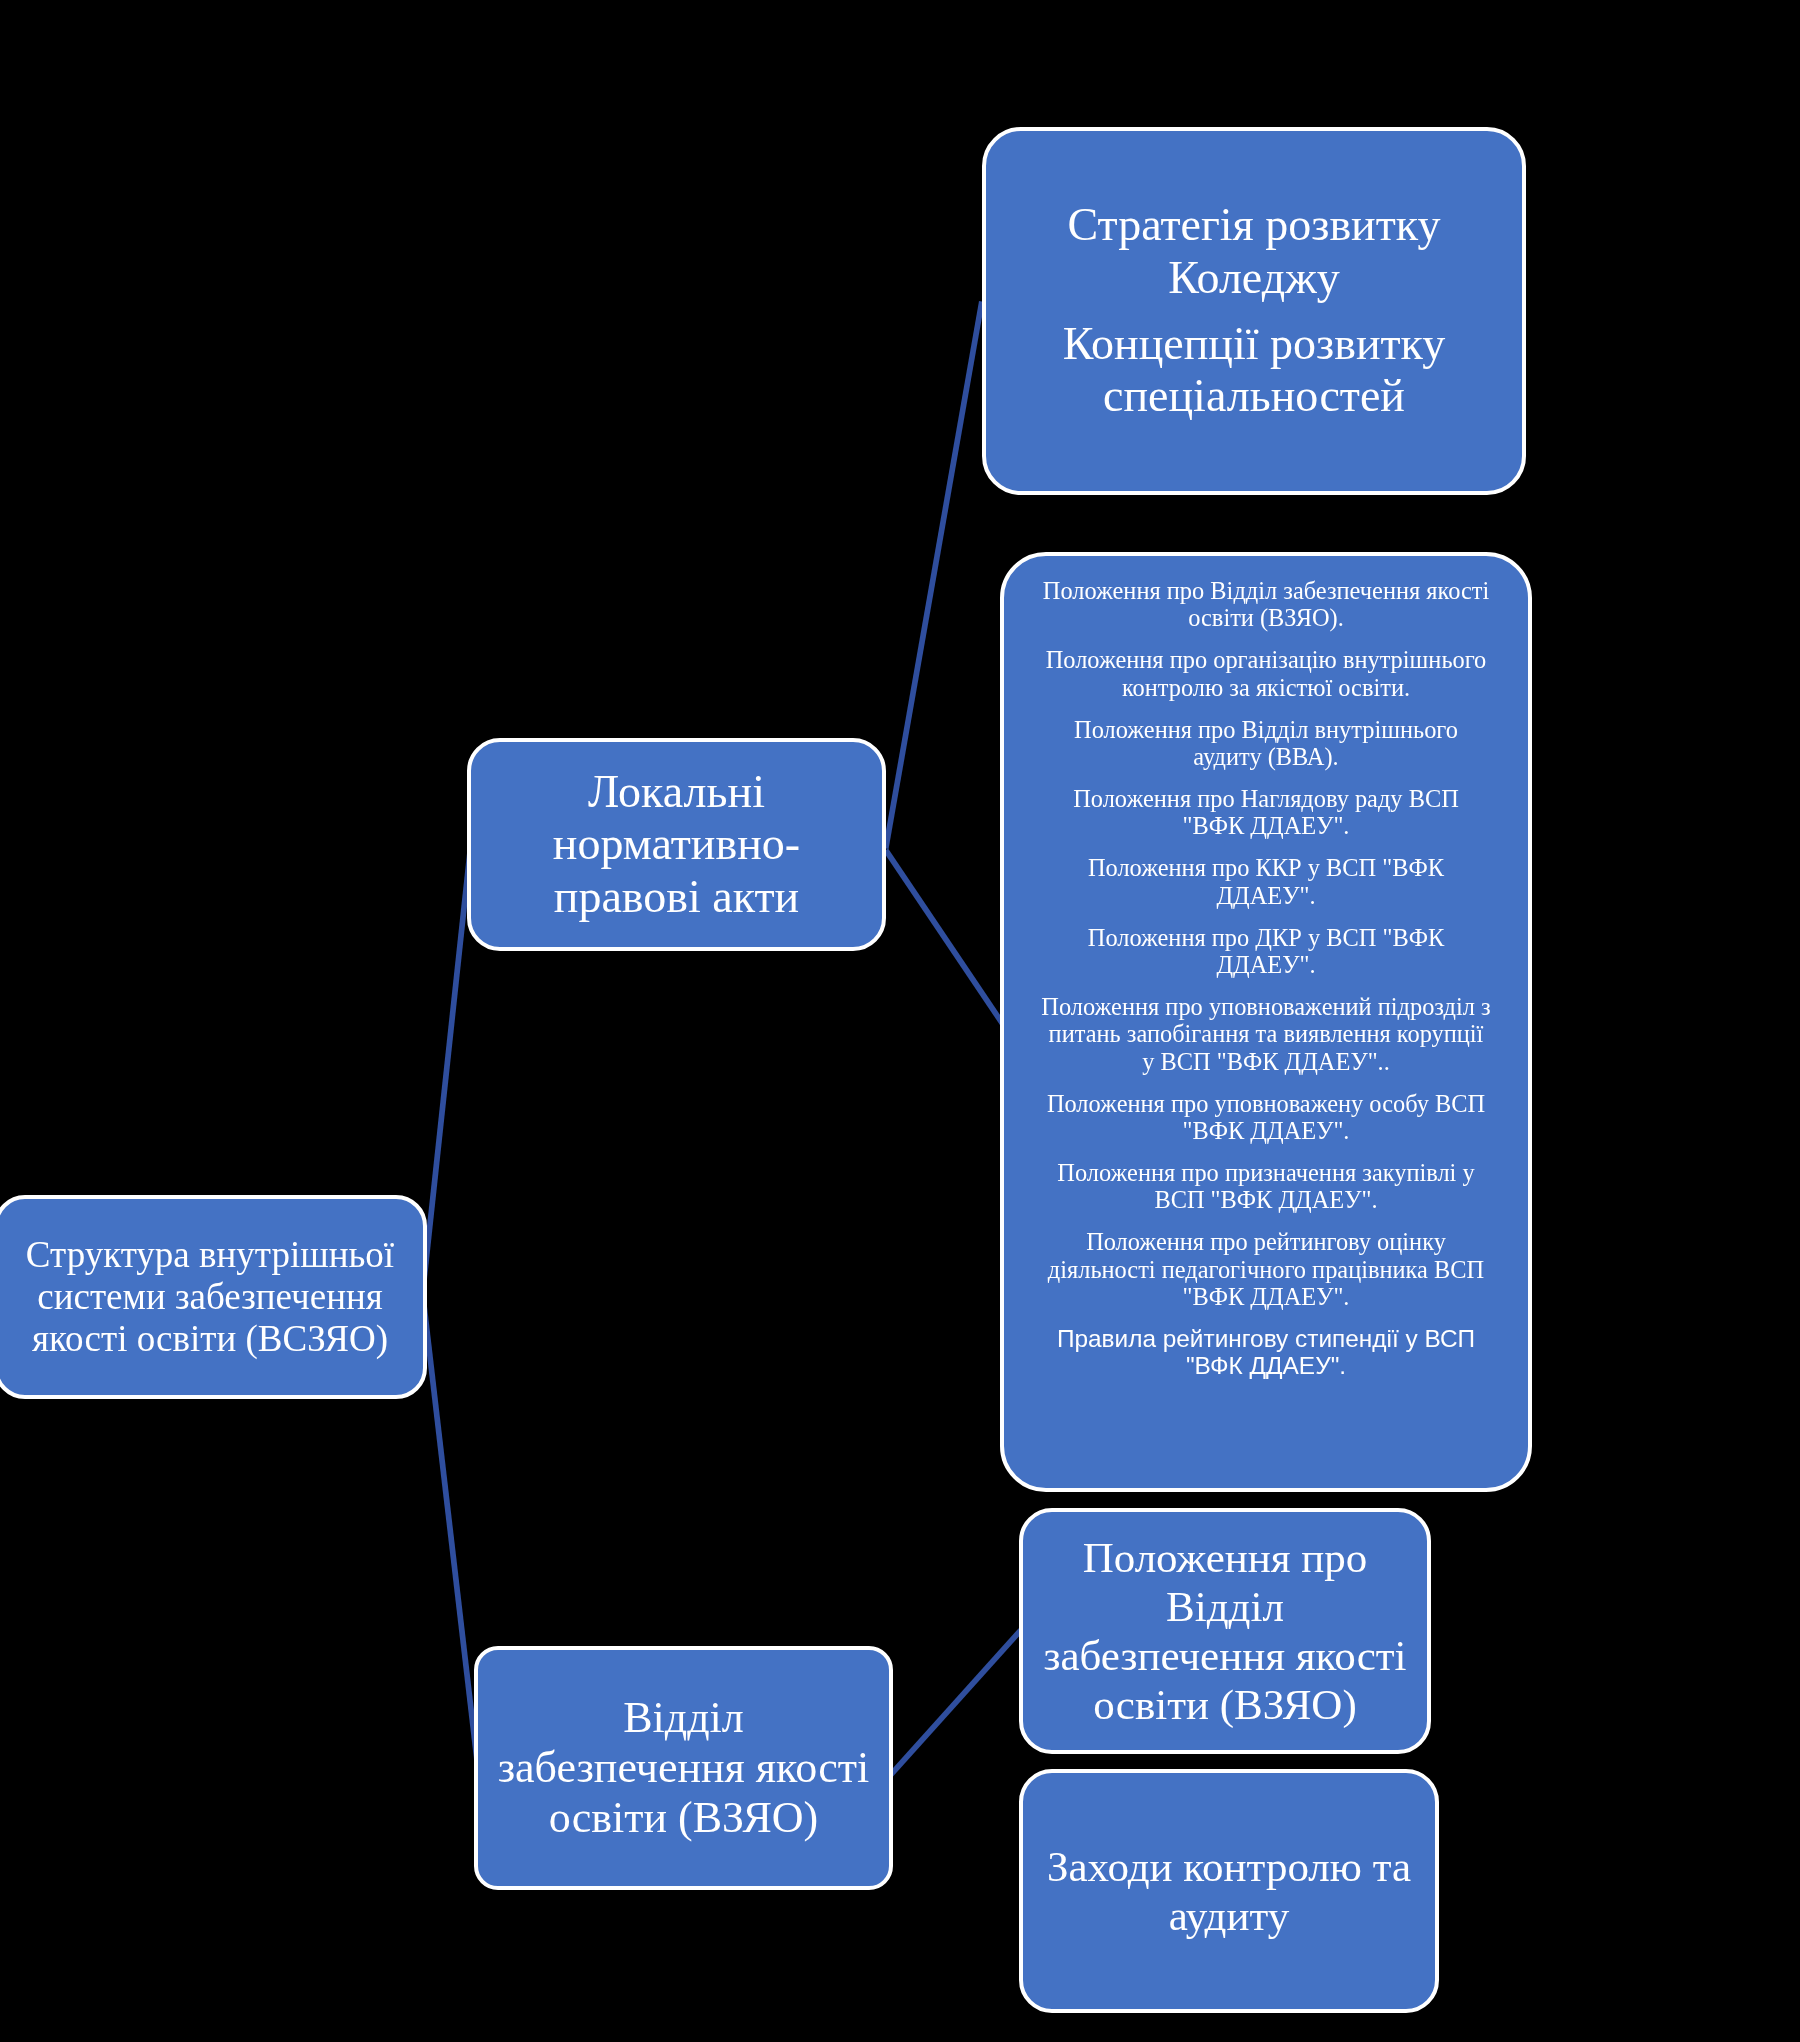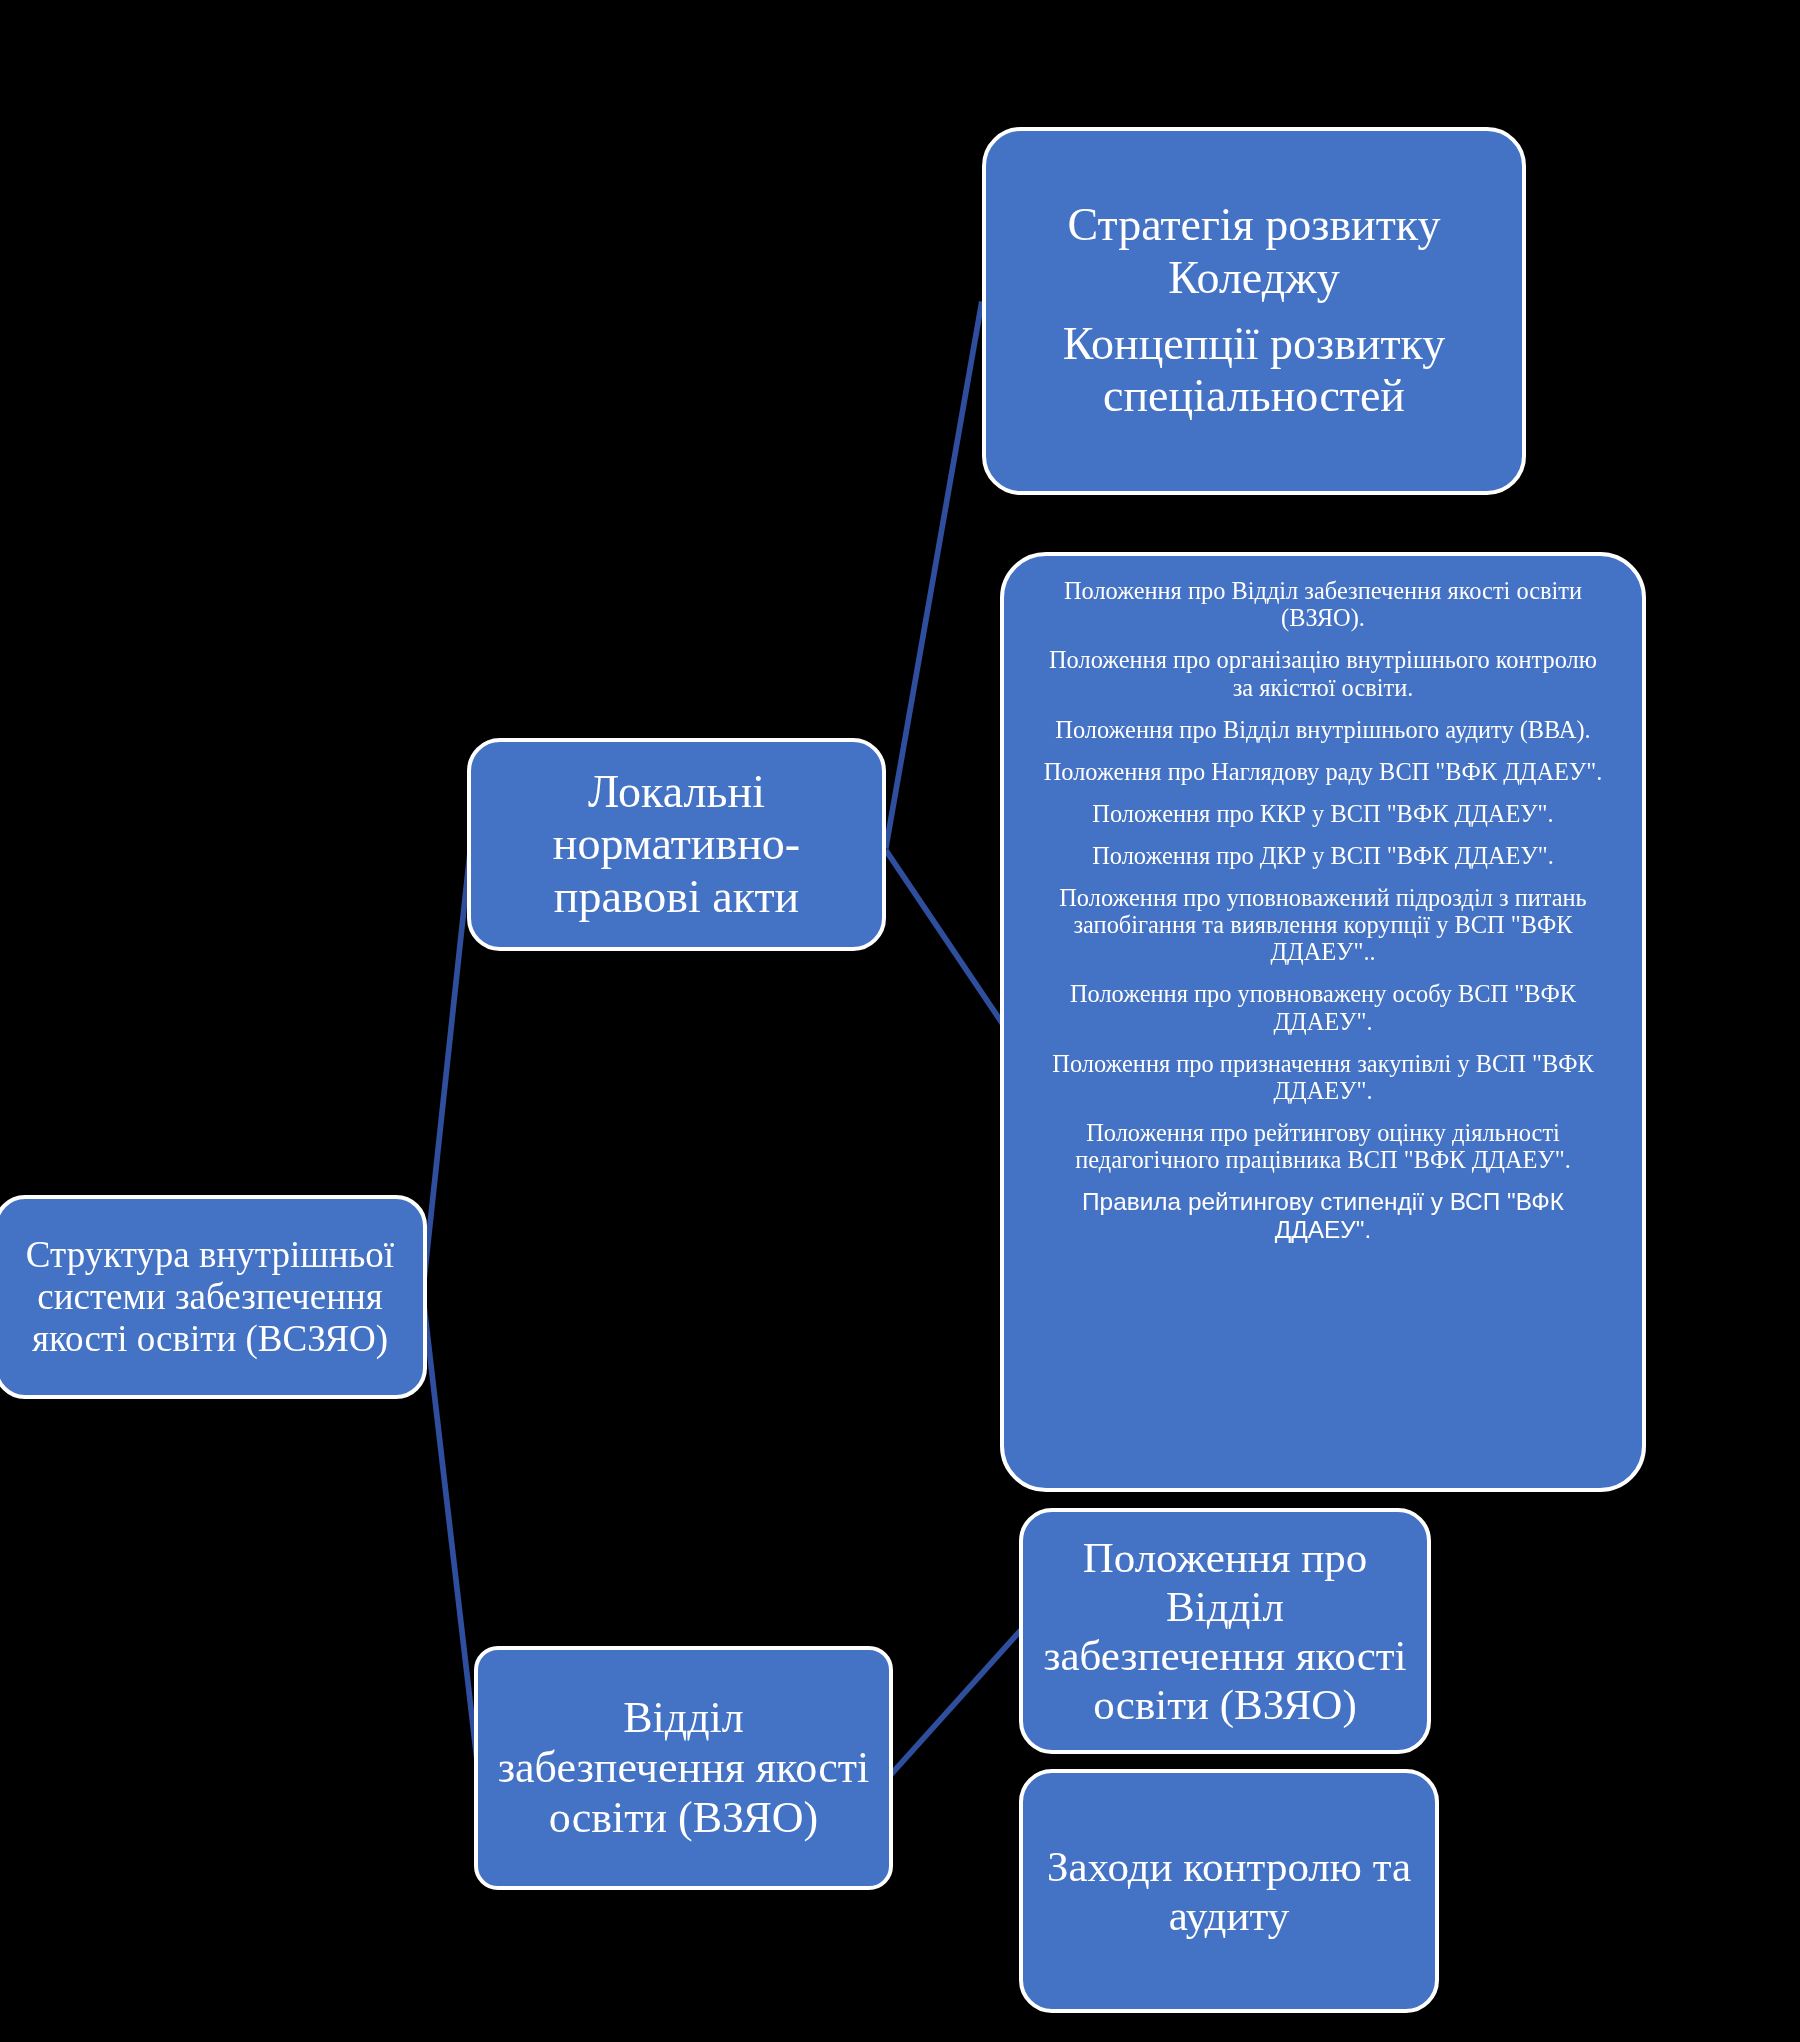--- a/index.html
+++ b/index.html
@@ -70,21 +70,21 @@
 
   #node-vzyao-dept {
     left: 474px;  top: 1646px;
     width: 419px; height: 244px;
     font-size: 44px;
     border-radius: 24px;
   }
 
   #node-acts-list {
     left: 1000px; top: 552px;
-    width: 646px; height: 940px;
+    width: 532px; height: 940px;
     border-radius: 46px;
     justify-content: flex-start;
     padding: 21px 37px;
     font-size: 24.4px;
     line-height: 1.12;
   }
   #node-acts-list .act {
     margin: 0 0 14.7px 0;
     width: 100%;
   }

